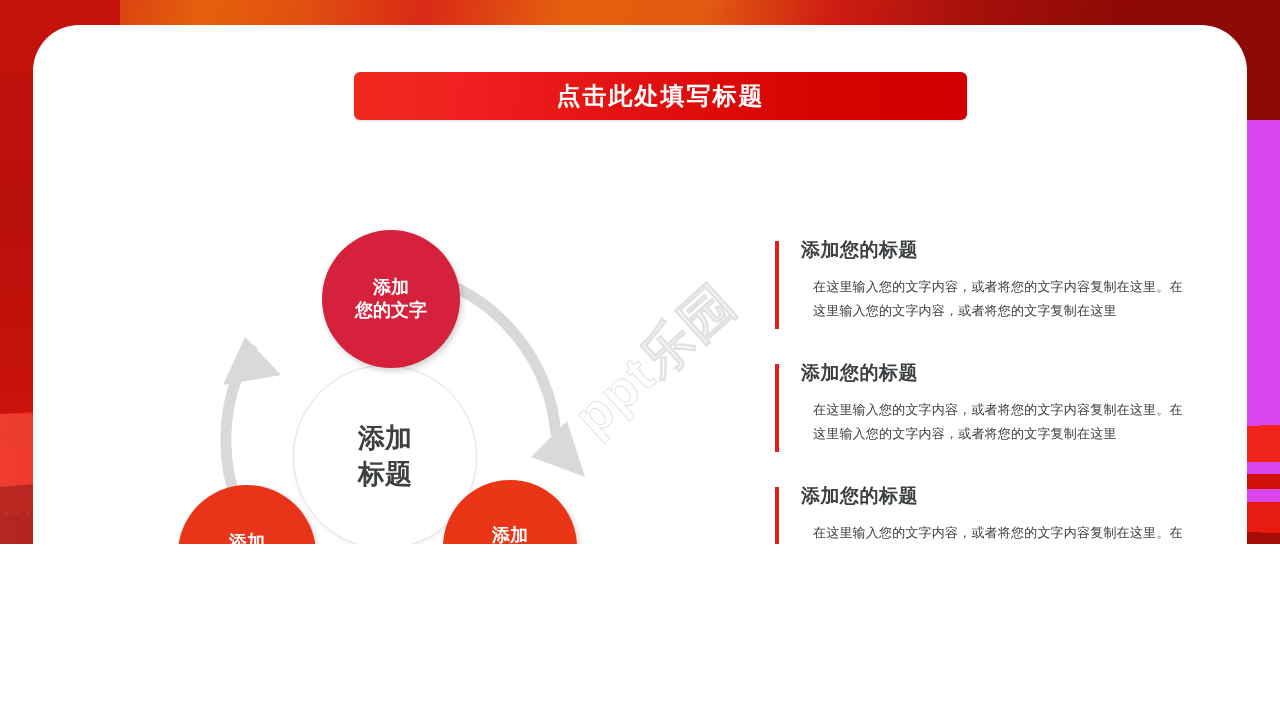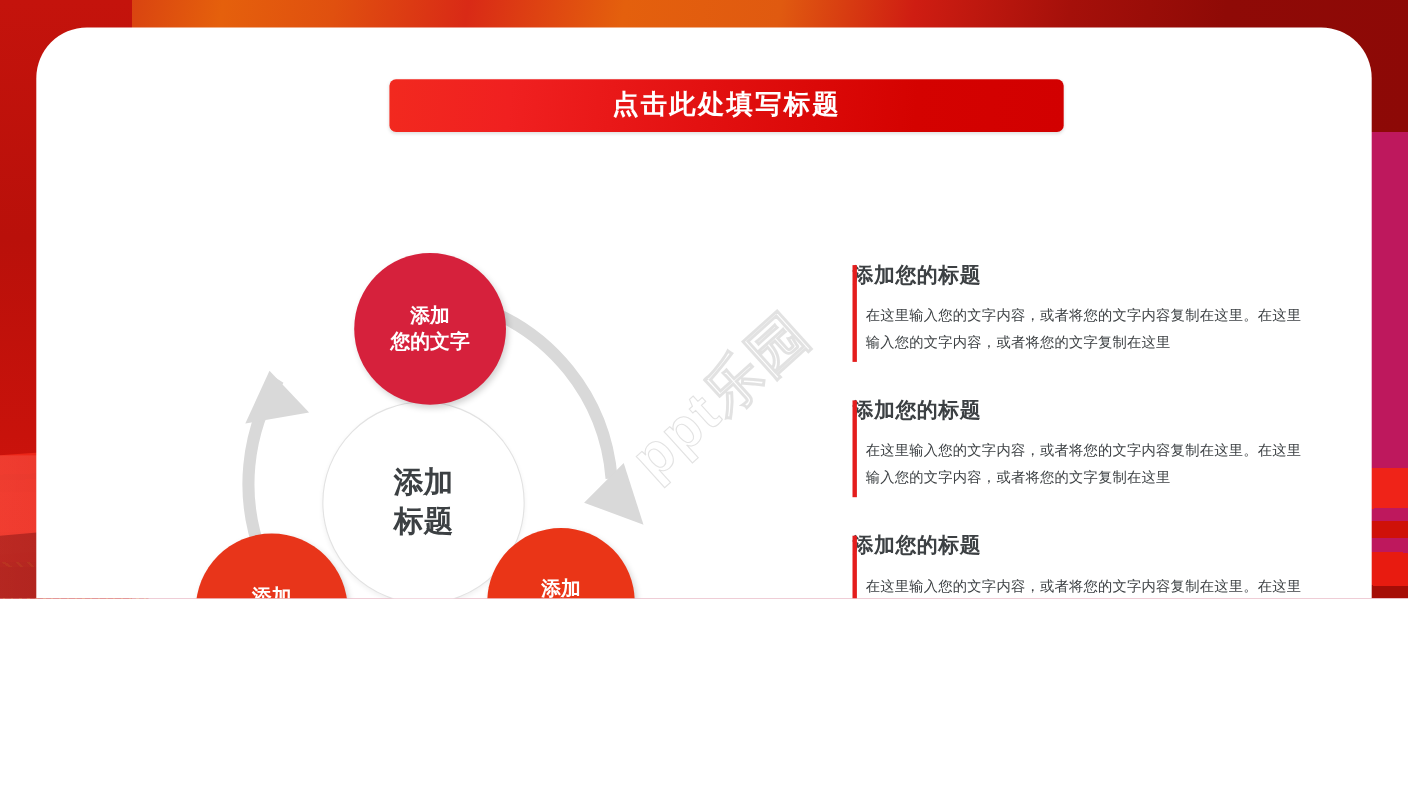--- a/index.html
+++ b/index.html
@@ -11,21 +11,21 @@
   body {
     font-family: "Liberation Sans", "DejaVu Sans", sans-serif;
   }
 
   
   #slide {
     position: relative;
     width: 1280px;
     height: 544px;
     overflow: hidden;
-    background: #be185d;
+    background: #d946ef;
   }
 
   
   .bg-layer { position: absolute; pointer-events: none; }
 
   
   .bg-top {
     left: 0; top: 0; width: 1280px; height: 120px;
     background:
       linear-gradient(100deg,
@@ -202,21 +202,21 @@
     line-height: 1.32;
     text-align: center;
   }
 
   
   .text-col {
     position: absolute;
     left: 742px; top: 212px;
     width: 420px;
   }
-  .text-block { position: relative; margin-bottom: 37px; }
+  .text-block { position: relative; padding-left: 26px; margin-bottom: 37px; }
   .text-block:last-child { margin-bottom: 0; }
   .text-block .bar {
     position: absolute;
     left: 0; top: 4px;
     width: 4px; height: 88px;
     background: #e41d1d;
   }
   .text-block h3 {
     margin: 0 0 9px 0;
     font-size: 19px;

